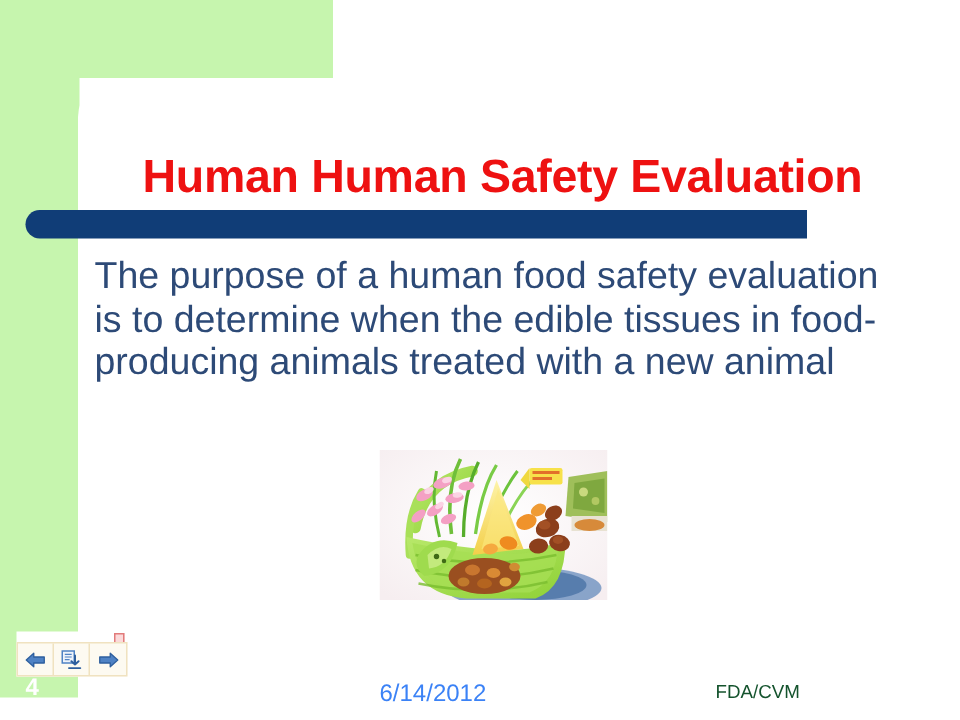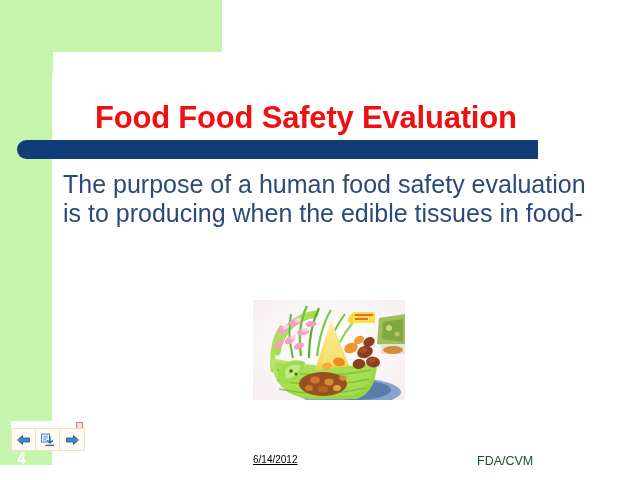--- a/index.html
+++ b/index.html
@@ -98,23 +98,22 @@
     overflow: hidden;
     background: #fdfbfb;
   }
   .photo svg { display: block; }
 
   
   .footer-date {
     position: absolute;
     left: 253px;
     top: 454px;
-    font-size: 10px;
-    color: #000000;
-    text-decoration: underline;
+    font-size: 16px;
+    color: #3b82f6;
   }
   .footer-org {
     position: absolute;
     left: 477px;
     top: 454px;
     font-size: 12.5px;
     color: #14532d;
   }
 
   
@@ -176,27 +175,28 @@
 </style>
 </head>
 <body>
 
 <div id="slide">
 
   <div class="green-rail"></div>
   <div class="green-panel"></div>
   <div class="white-card"></div>
 
-  <div class="slide-title">Food Food Safety Evaluation</div>
+  <div class="slide-title">Human Human Safety Evaluation</div>
 
   <div class="title-bar"></div>
 
   <div class="body-text">
     <span class="line">The purpose of a human food safety evaluation</span>
-    <span class="line">is to producing when the edible tissues in food-</span>
+    <span class="line">is to determine when the edible tissues in food-</span>
+    <span class="line">producing animals treated with a new animal</span>
   </div>
 
   <div class="photo">
     <svg width="152" height="100" viewBox="0 0 152 100" xmlns="http://www.w3.org/2000/svg">
       <defs>
         <radialGradient id="bgGlow" cx="50%" cy="45%" r="70%">
           <stop offset="0%" stop-color="#ffffff"></stop>
           <stop offset="100%" stop-color="#f6eef0"></stop>
         </radialGradient>
         <linearGradient id="pineGrad" x1="0" y1="0" x2="0" y2="1">

